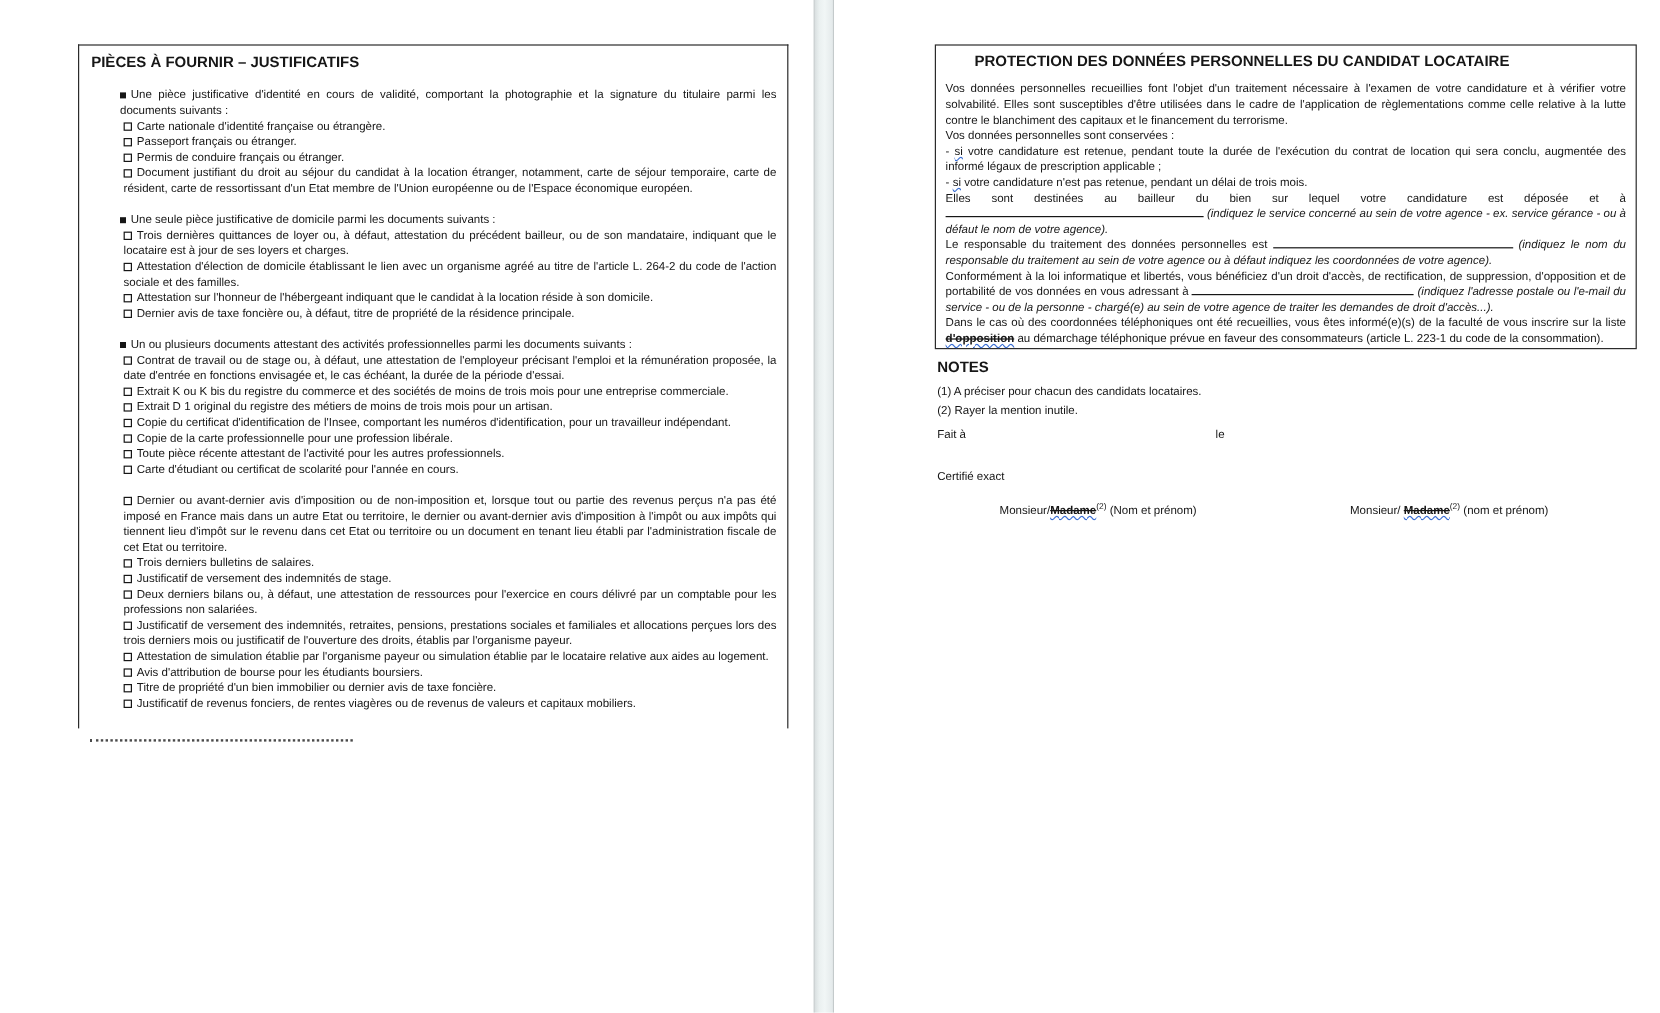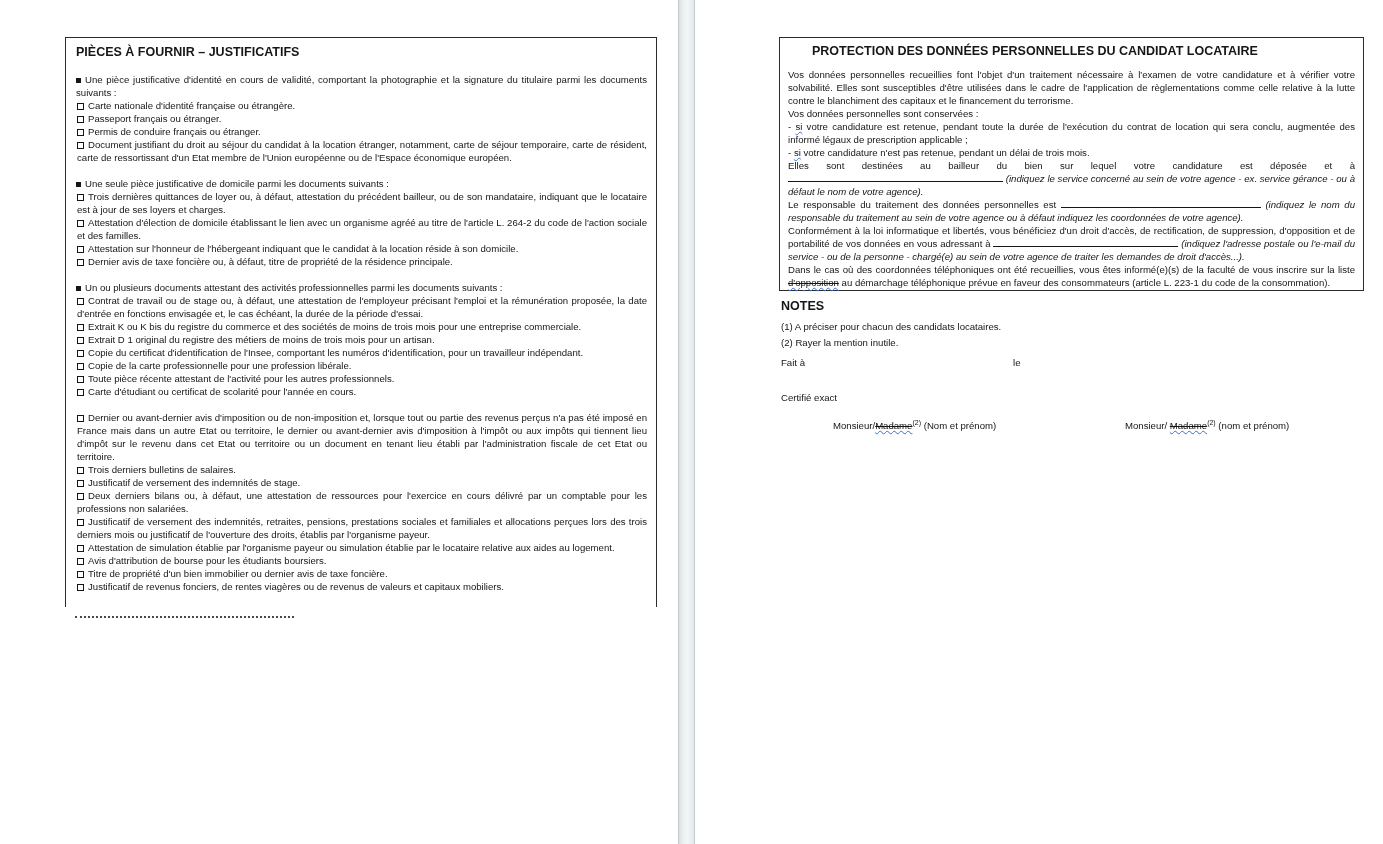--- a/index.html
+++ b/index.html
@@ -13,40 +13,40 @@
                 border-left:1px solid #c4cacb; border-right:1px solid #c4cacb; }
   .page-right { position:absolute; left:695px; top:0; width:688px; height:844px; background:#fff; }
 
   
   .box-left { position:absolute; left:65px; top:37px; width:592px; min-height:570px;
               border:1px solid #2b2b2b; border-bottom:none;
               padding:7px 9px 6px 10px; font-size:9.6px; line-height:13px; }
   .box-title { font-weight:bold; font-size:12.5px; line-height:15px; margin-bottom:12px; }
   .section { margin-top:13px; }
   .section:first-of-type { margin-top:0; }
-  .sec-header { text-align:justify; }
+  .sec-header { text-align:justify;margin-left:24px; }
   .bullet { display:inline-block; width:5px; height:5px; background:#161616; margin-right:4px; }
-  .item { margin-left:1px; text-align:justify; }
+  .item { margin-left:27px; text-align:justify; }
   .chk  { display:inline-block; width:7px; height:7px; border:1px solid #161616;
           margin-right:4px; vertical-align:-1px; }
   .dotted-line { position:absolute; left:75px; top:616px; width:219px;
                  border-bottom:2px dotted #4a4a4a; }
 
   
   .box-right { position:absolute; left:84px; top:37px; width:585px;
                border:1px solid #2b2b2b; padding:6px 8px 1px 8px;
                font-size:9.6px; line-height:13px; }
   .box-right .box-title { margin-bottom:9px;padding-left:24px; }
   .box-right p { text-align:justify; }
   .ital { font-style:italic; }
   .blank { display:inline-block; border-bottom:1px solid #161616; height:9px; }
   .w215 { width:215px; } .w200 { width:200px; } .w185 { width:185px; }
   .squiggle { text-decoration:underline; text-decoration-style:wavy;
               text-decoration-color:#3b6fd4; text-decoration-thickness:1px; }
-  .strike { text-decoration:line-through; text-decoration-color:#161616; text-decoration-thickness:1px; }
+  .strike { text-decoration:line-through; text-decoration-color:#161616; text-decoration-thickness:1px;font-weight:bold; }
   sup { font-size:7px; }
 
   .notes { position:absolute; left:86px; top:298px; font-size:9.6px; line-height:16px; }
   .notes-title { font-weight:bold; font-size:12.5px; margin-bottom:5px; }
   .fait-row { position:absolute; left:86px; top:357px; width:430px; font-size:9.6px; }
   .fait-le  { position:absolute; left:232px; top:0; }
   .certifie { position:absolute; left:86px; top:392px; font-size:9.6px; }
   .sig-row  { position:absolute; left:0; top:419px; width:688px; font-size:9.6px; }
   .sig-1 { position:absolute; left:138px; top:0; white-space:nowrap; }
   .sig-2 { position:absolute; left:430px; top:0; white-space:nowrap; }

